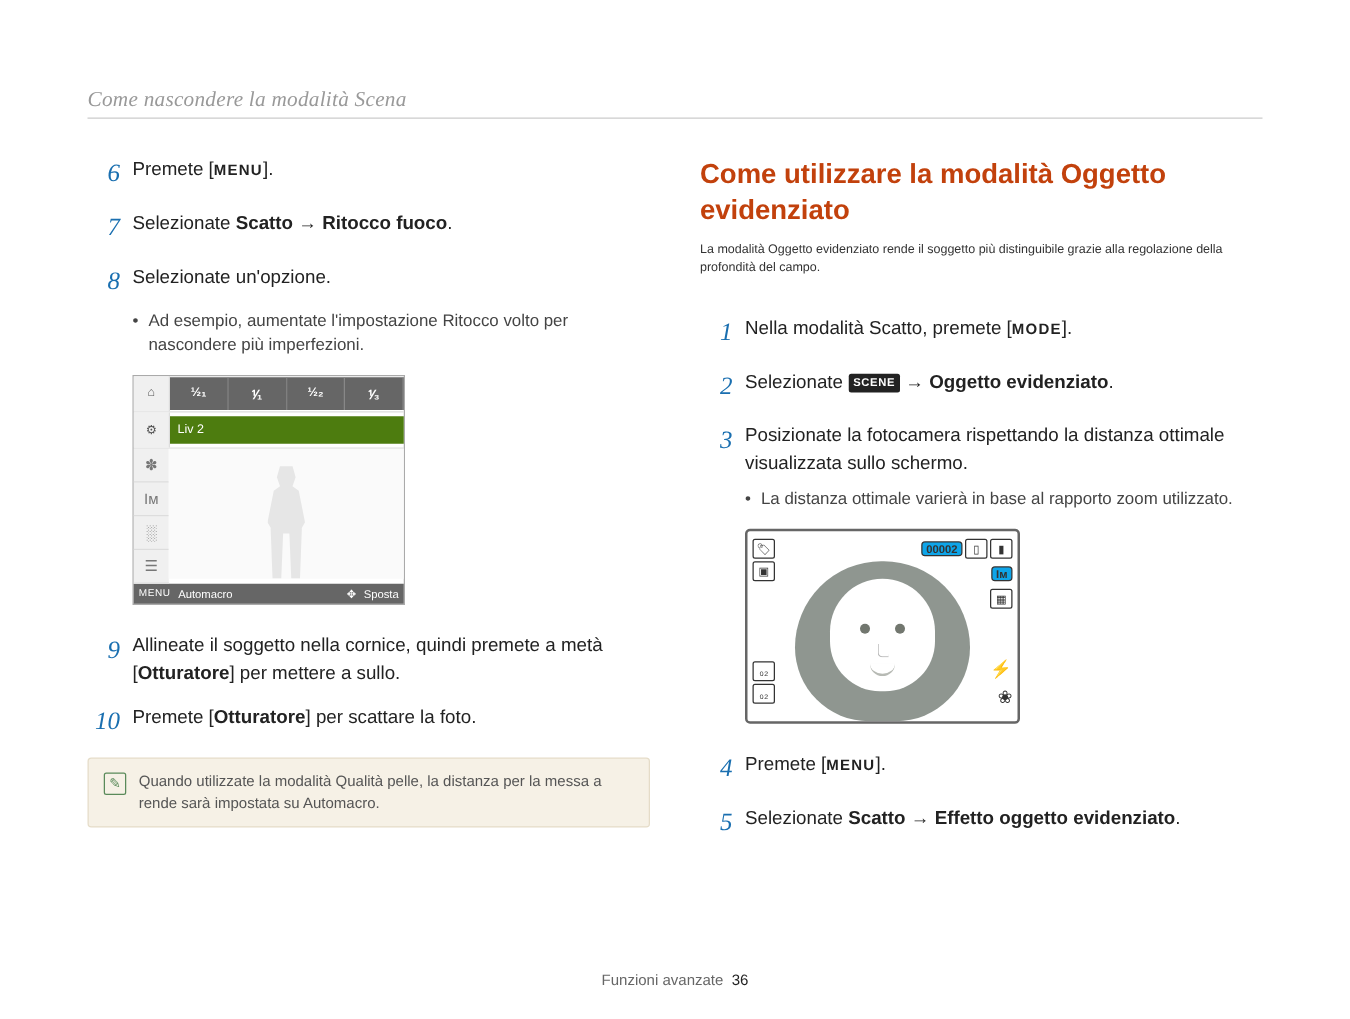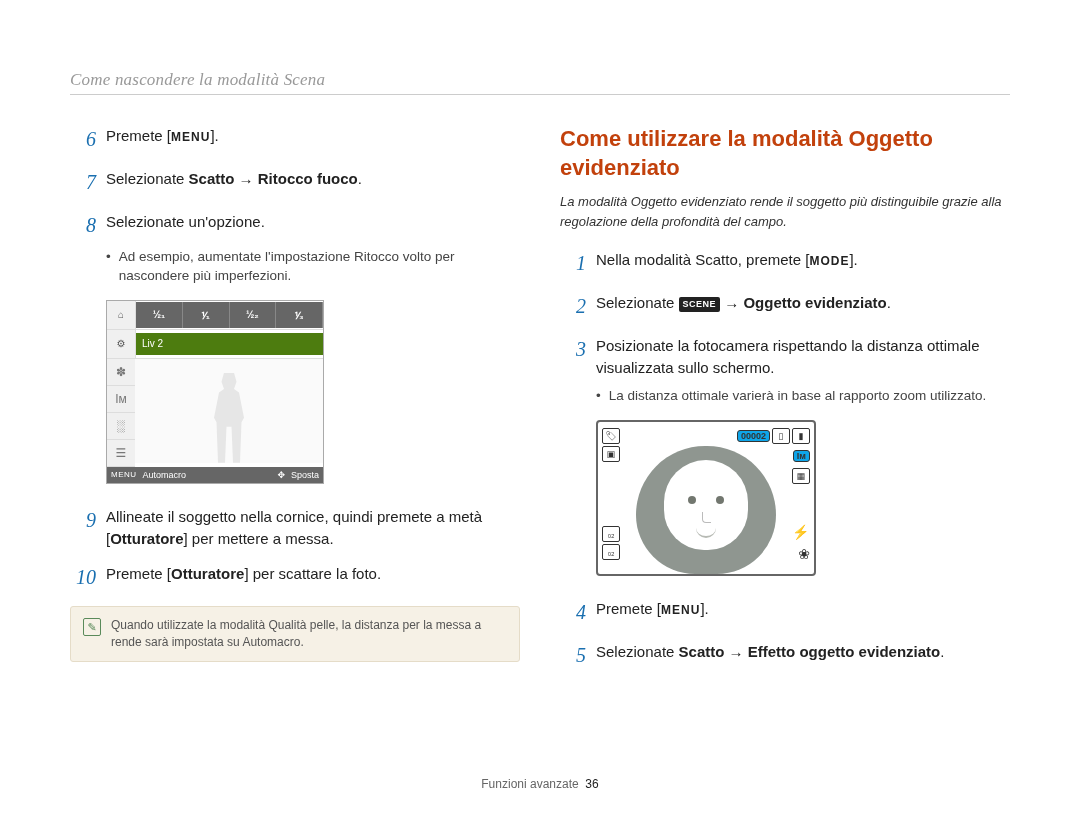--- a/index.html
+++ b/index.html
@@ -76,25 +76,24 @@
   .sub-bullet::before { content:"•"; margin-right:8px; }
   .section-title {
     color: #c2410c;
     font-size: 22px;
     font-family: Arial, sans-serif;
     font-weight: bold;
     margin-bottom: 10px;
     line-height: 1.3;
   }
   .section-desc {
-    font-size: 13px;
+    font-size: 10px;
     color: #333;
     line-height: 1.5;
-    margin-bottom: 18px;
-    font-style: italic;
+    margin-bottom: 30px;
   }
   
   .screenshot1 {
     margin-left: 36px;
     margin-bottom: 22px;
     width: 216px;
     border: 1px solid #aaa;
     background: #fff;
     font-size: 10px;
     color: #555;
@@ -335,21 +334,21 @@
           <span>Automacro</span>
           <span class="spacer"></span>
           <span class="s1-nav-icon">✥</span>
           <span>Sposta</span>
         </div>
       </div>
 
       <div class="step">
         <div class="step-num">9</div>
         <div class="step-body">
-          <span>Allineate il soggetto nella cornice, quindi premete a metà [</span><b>Otturatore</b><span>] per mettere a messa.</span>
+          <span>Allineate il soggetto nella cornice, quindi premete a metà [</span><b>Otturatore</b><span>] per mettere a sullo.</span>
         </div>
       </div>
 
       <div class="step">
         <div class="step-num">10</div>
         <div class="step-body">
           <span>Premete [</span><b>Otturatore</b><span>] per scattare la foto.</span>
         </div>
       </div>
 

